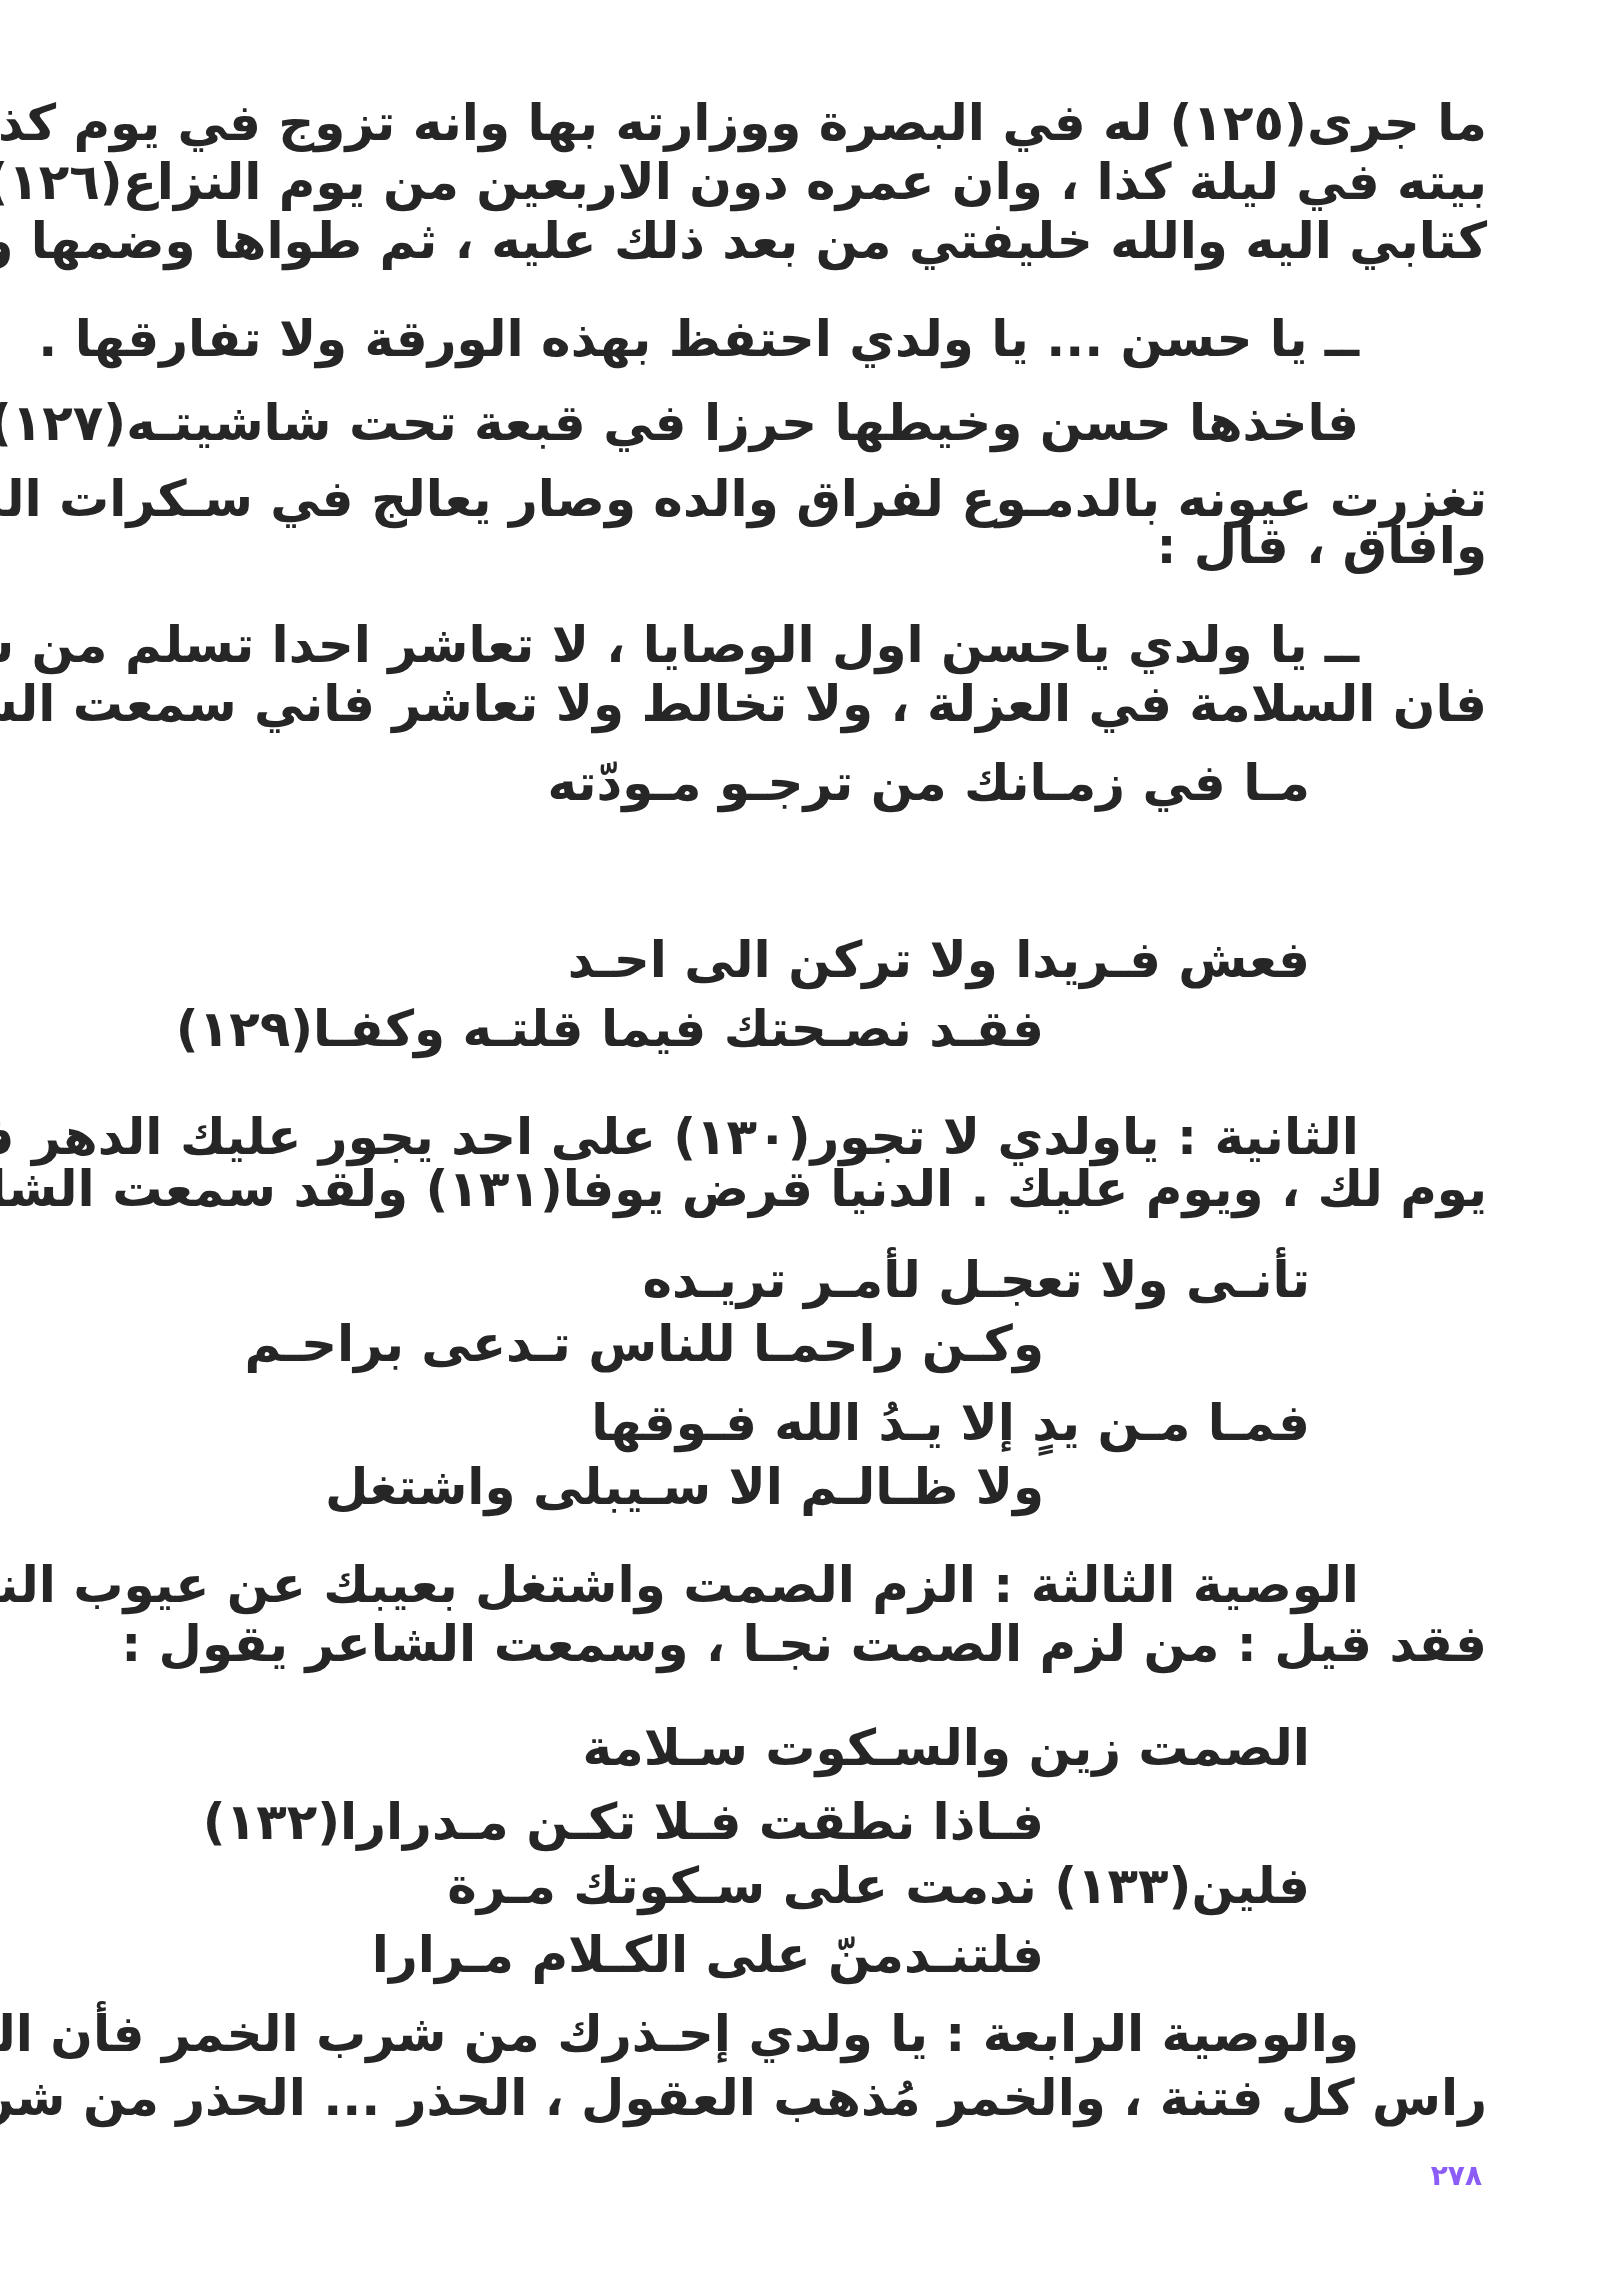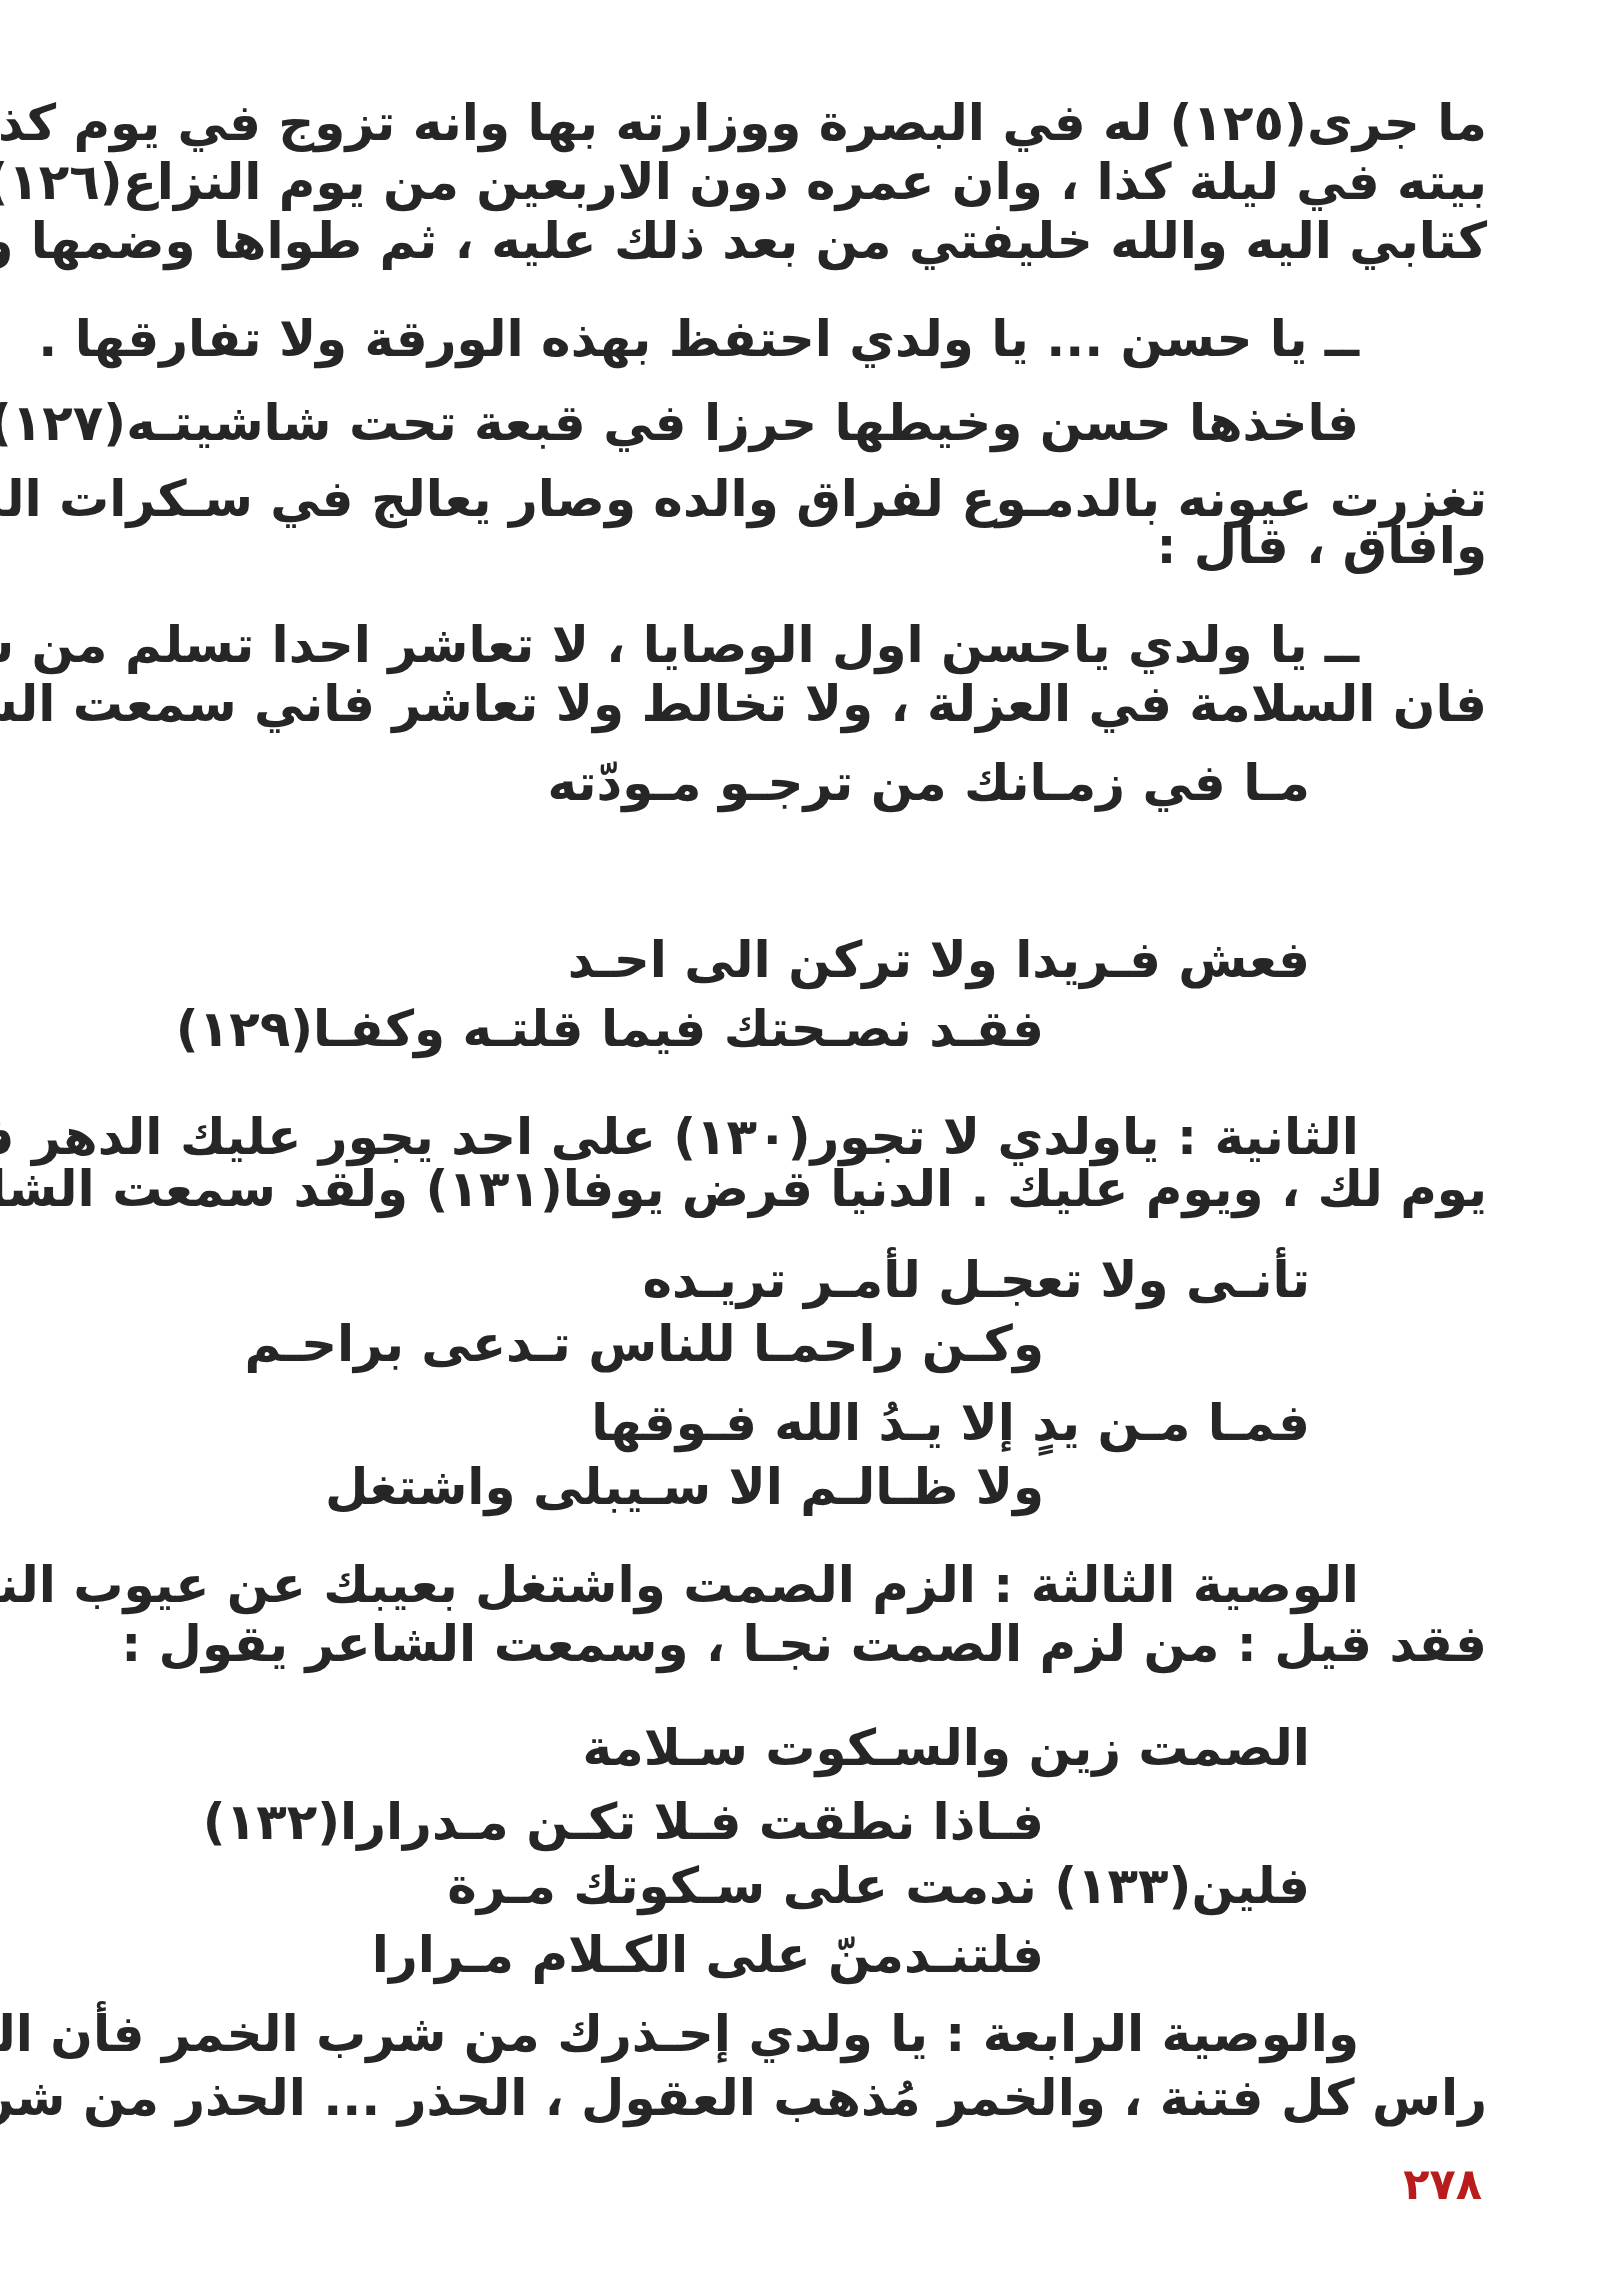--- a/index.html
+++ b/index.html
@@ -53,24 +53,24 @@
     }
     .last {
       right: 136px;
       text-align: center;
       margin-left: 12px;
     }
     .pagenum {
       position: absolute;
       right: 141px;
       top: 2159px;
-      font-size: 43px;
+      font-size: 28px;
       font-weight: bold;
       direction: rtl;
-      color: #b91c1c;
+      color: #8b5cf6;
     }
   </style>
 </head>
 <body>
 
 <div class="page">
   <div class="line full" style="top:96px">ما جرى(١٢٥) له في البصرة ووزارته بها وانه تزوج في يوم كذا وكذا ودخل</div>
   <div class="line full" style="top:155px">بيته في ليلة كذا ، وان عمره دون الاربعين من يوم النزاع(١٢٦) ، وهـذا</div>
   <div class="line last" style="top:214px">كتابي اليه والله خليفتي من بعد ذلك عليه ، ثم طواها وضمها وقال :</div>
 

